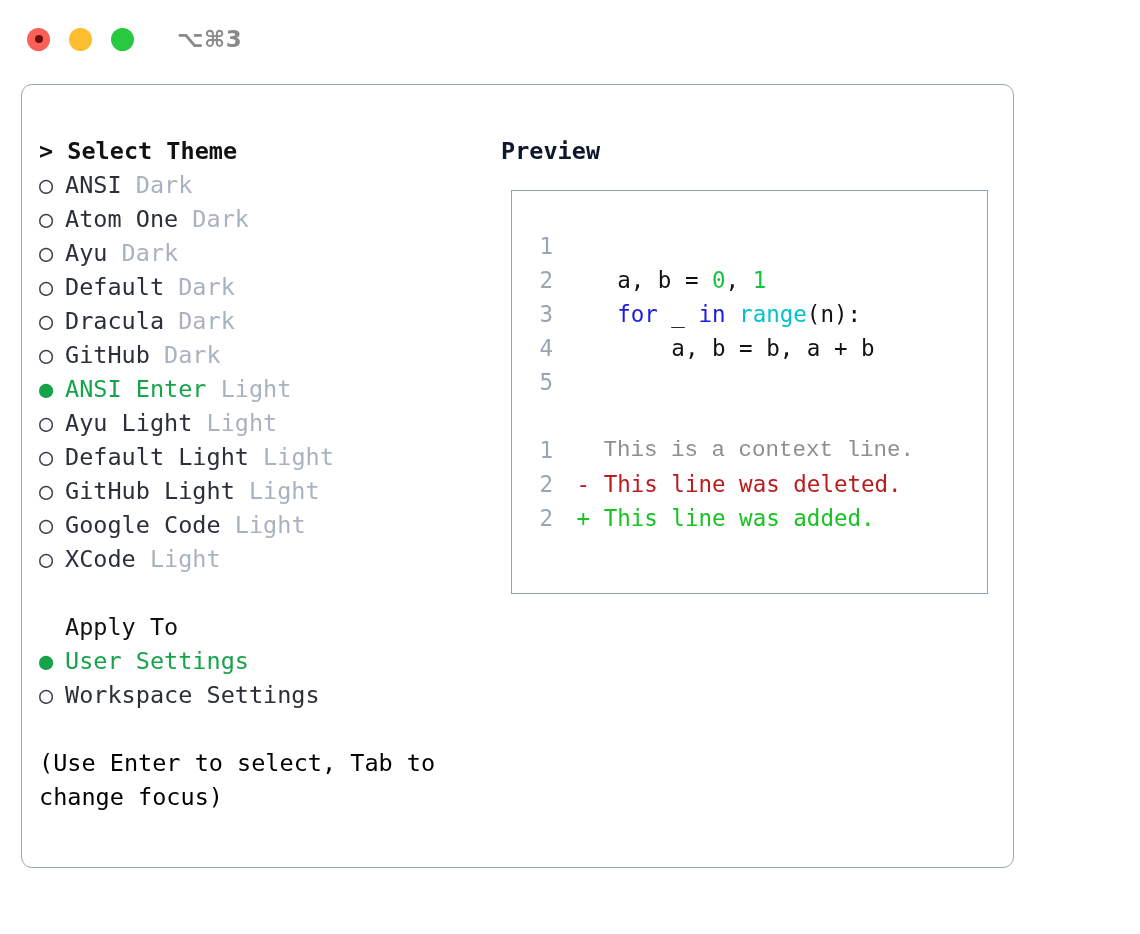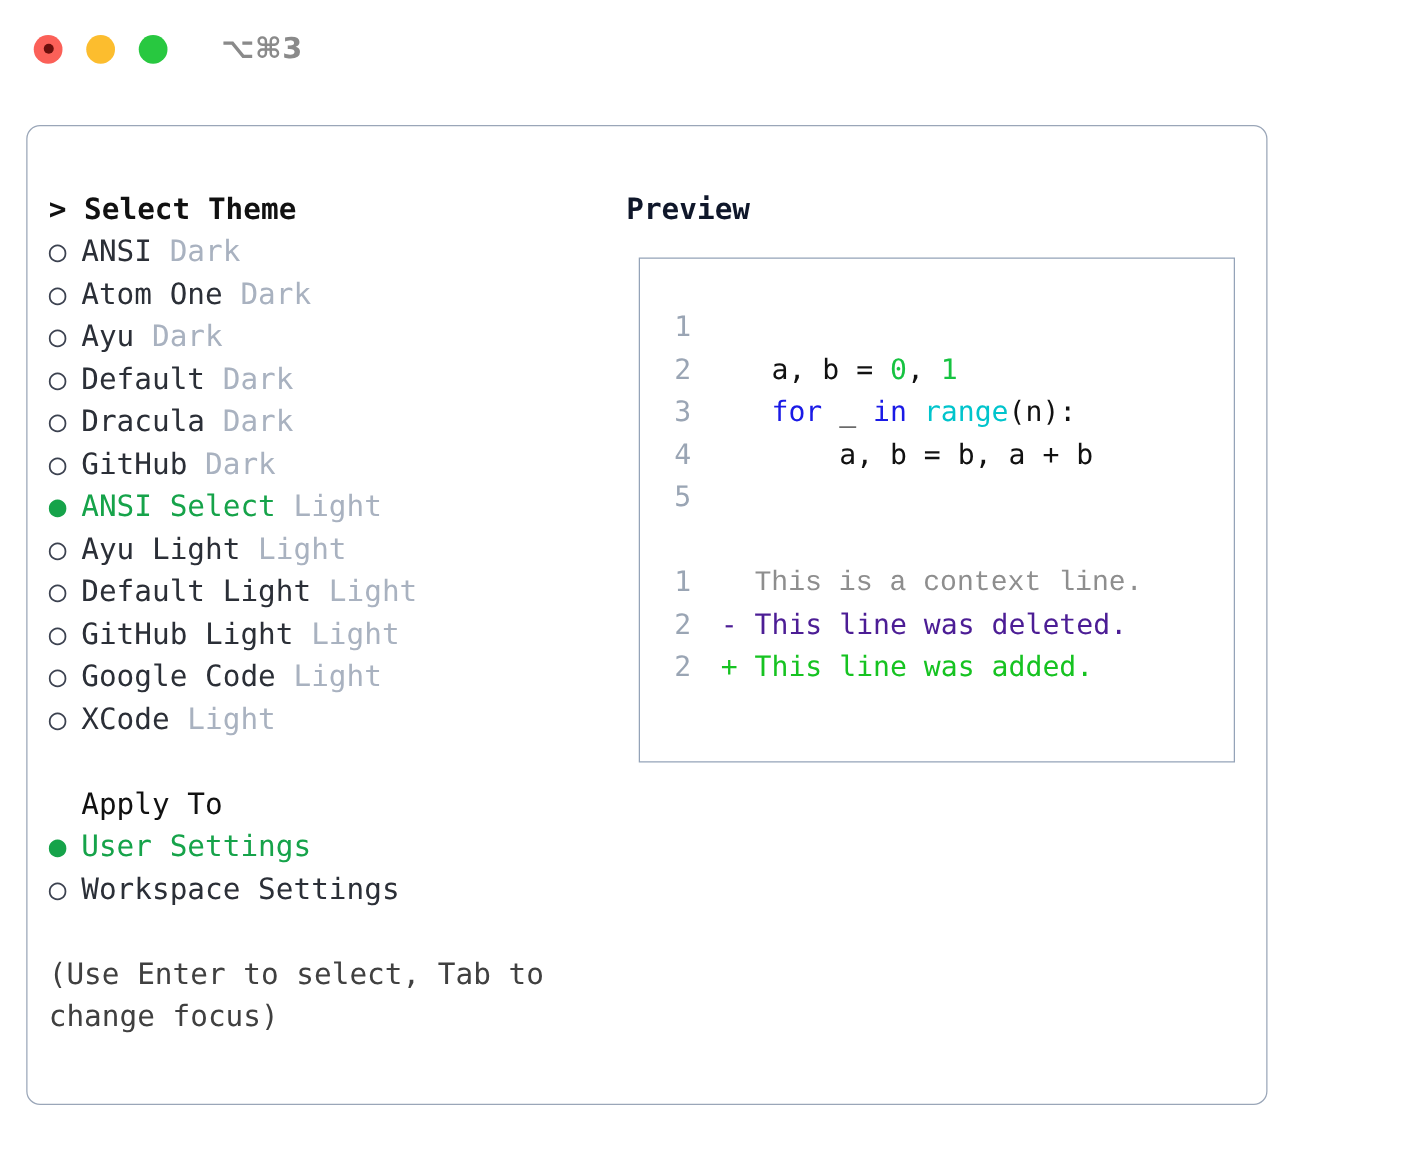--- a/index.html
+++ b/index.html
@@ -58,21 +58,21 @@
     font-size: 23px;
     font-weight: 700;
     color: #8a8a8a;
     letter-spacing: 0.5px;
     font-family: "DejaVu Sans", "Liberation Sans", sans-serif;
   }
 
   
   .card {
     position: absolute;
-    left: 21px; top: 100px;
+    left: 21px; top: 84px;
     width: 993px; height: 784px;
     border: 1.6px solid #9aa6b8;
     border-radius: 11px;
     background: #ffffff;
   }
 
   .card-inner {
     position: absolute;
     left: 0; top: 0;
     width: 100%; height: 100%;
@@ -141,21 +141,21 @@
     color: #111111;
     padding-left: 26px;
     white-space: pre;
   }
 
   
   .hint {
     margin-top: 34px;
     font-size: 23.5px;
     line-height: 34px;
-    color: #404040;
+    color: #000000;
     width: 420px;
   }
 
   
   .preview-box {
     margin-top: 22px;
     margin-left: 10px;
     width: 477px;
     height: 404px;
     border: 1.6px solid #94a3b8;
@@ -181,21 +181,21 @@
   .code-text { white-space: pre; }
 
   .tok-kw   { color: #1a1ae6; }
   .tok-fn   { color: #00c4cc; }
   .tok-num  { color: #16c341; }
   .tok-txt  { color: #111111; }
 
   .diff-gap { height: 34px; }
 
   .diff-ctx { color: #8e8e8e; font-family: Liberation Mono, monospace; }
-  .diff-del { color: #4c1d95; }
+  .diff-del { color: #b91c1c; }
   .diff-add { color: #16c321; }
 </style>
 </head>
 <body>
 
 <div class="app">
 
   <div class="titlebar">
     <div class="traffic-lights">
       <div class="tl tl-close">
@@ -214,21 +214,21 @@
 
         <div class="section-title">&gt; Select Theme</div>
 
         <div class="theme-list">
             <div class="opt-row"><span class="bullet">○</span><span class="opt-label">ANSI</span><span class="opt-suffix"> Dark</span></div>
             <div class="opt-row"><span class="bullet">○</span><span class="opt-label">Atom One</span><span class="opt-suffix"> Dark</span></div>
             <div class="opt-row"><span class="bullet">○</span><span class="opt-label">Ayu</span><span class="opt-suffix"> Dark</span></div>
             <div class="opt-row"><span class="bullet">○</span><span class="opt-label">Default</span><span class="opt-suffix"> Dark</span></div>
             <div class="opt-row"><span class="bullet">○</span><span class="opt-label">Dracula</span><span class="opt-suffix"> Dark</span></div>
             <div class="opt-row"><span class="bullet">○</span><span class="opt-label">GitHub</span><span class="opt-suffix"> Dark</span></div>
-            <div class="opt-row selected"><span class="bullet on">●</span><span class="opt-label">ANSI Select</span><span class="opt-suffix"> Light</span></div>
+            <div class="opt-row selected"><span class="bullet on">●</span><span class="opt-label">ANSI Enter</span><span class="opt-suffix"> Light</span></div>
             <div class="opt-row"><span class="bullet">○</span><span class="opt-label">Ayu Light</span><span class="opt-suffix"> Light</span></div>
             <div class="opt-row"><span class="bullet">○</span><span class="opt-label">Default Light</span><span class="opt-suffix"> Light</span></div>
             <div class="opt-row"><span class="bullet">○</span><span class="opt-label">GitHub Light</span><span class="opt-suffix"> Light</span></div>
             <div class="opt-row"><span class="bullet">○</span><span class="opt-label">Google Code</span><span class="opt-suffix"> Light</span></div>
             <div class="opt-row"><span class="bullet">○</span><span class="opt-label">XCode</span><span class="opt-suffix"> Light</span></div>
           </div>
 
         <div class="apply-group">
           <div class="group-label">Apply To</div>
           <div class="apply-list">

